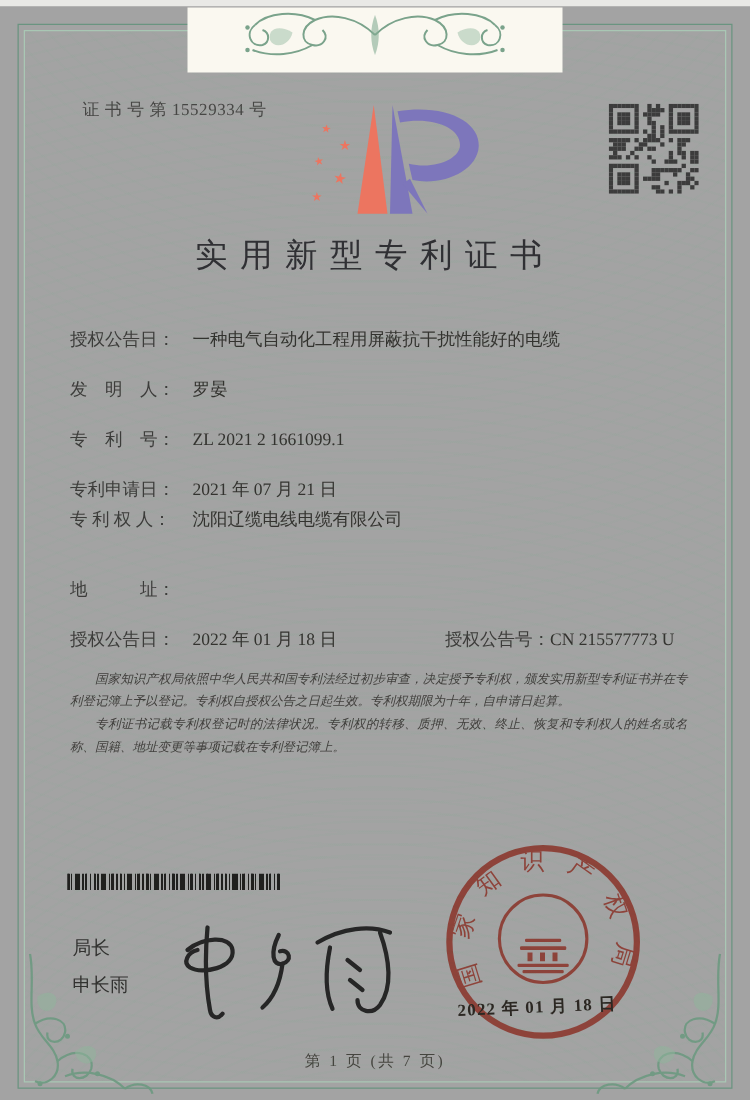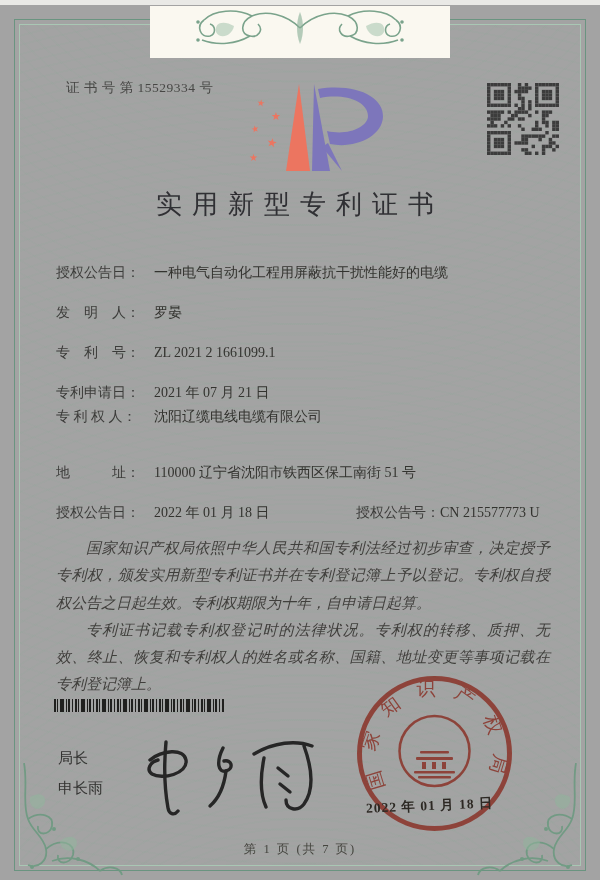--- a/index.html
+++ b/index.html
@@ -28,21 +28,21 @@
     position:absolute;left:0;top:182px;width:100%;text-align:center;z-index:3;
     font-size:26px;letter-spacing:10px;font-weight:500;color:#303034;
   }
   .fields{position:absolute;left:56px;top:258px;width:500px;z-index:3;font-size:14px;}
   .field-row{position:absolute;left:0;display:flex;line-height:20px;white-space:nowrap;}
   .field-label{display:inline-block;min-width:98px;color:#3c3c3a;}
   .field-value{color:#33332f;}
   .pair2{position:absolute;left:300px;top:0;display:flex;}
   .paragraphs{
     position:absolute;left:56px;top:530px;width:494px;z-index:3;
-    font-size:15px;line-height:1.82;font-style:italic;color:#403f3c;text-align:justify;
+    font-size:10px;line-height:1.82;font-style:italic;color:#403f3c;text-align:justify;
   }
   .paragraphs p{margin:0;text-indent:2em;}
   .barcode{
     position:absolute;left:54px;top:694px;width:170px;height:13px;z-index:3;
     background:
       repeating-linear-gradient(90deg,#20201e 0 1px,transparent 1px 3px),
       repeating-linear-gradient(90deg,#20201e 0 2px,transparent 2px 7px);
   }
   .sig-title{position:absolute;left:58px;top:744px;font-size:15px;z-index:3;color:#323230;}
   .sig-name{position:absolute;left:58px;top:774px;font-size:15px;z-index:3;color:#323230;}
@@ -358,21 +358,20 @@
     <div class="field-row" style="top:120px">
       <span class="field-label">专利申请日：</span>
       <span class="field-value">2021 年 07 月 21 日</span>
     </div>
     <div class="field-row" style="top:144px">
       <span class="field-label">专 利 权 人：</span>
       <span class="field-value">沈阳辽缆电线电缆有限公司</span>
     </div>
     <div class="field-row" style="top:200px">
       <span class="field-label">地　　　址：</span>
-      <span class="field-value">110000  辽宁省沈阳市铁西区保工南街 51 号</span>
     </div>
     <div class="field-row" style="top:240px;width:500px">
       <span class="field-label">授权公告日：</span>
       <span class="field-value">2022 年 01 月 18 日</span>
       <span class="pair2">
         <span class="field-label" style="min-width:0">授权公告号：</span>
         <span class="field-value">CN 215577773 U</span>
       </span>
     </div>
   </div>

